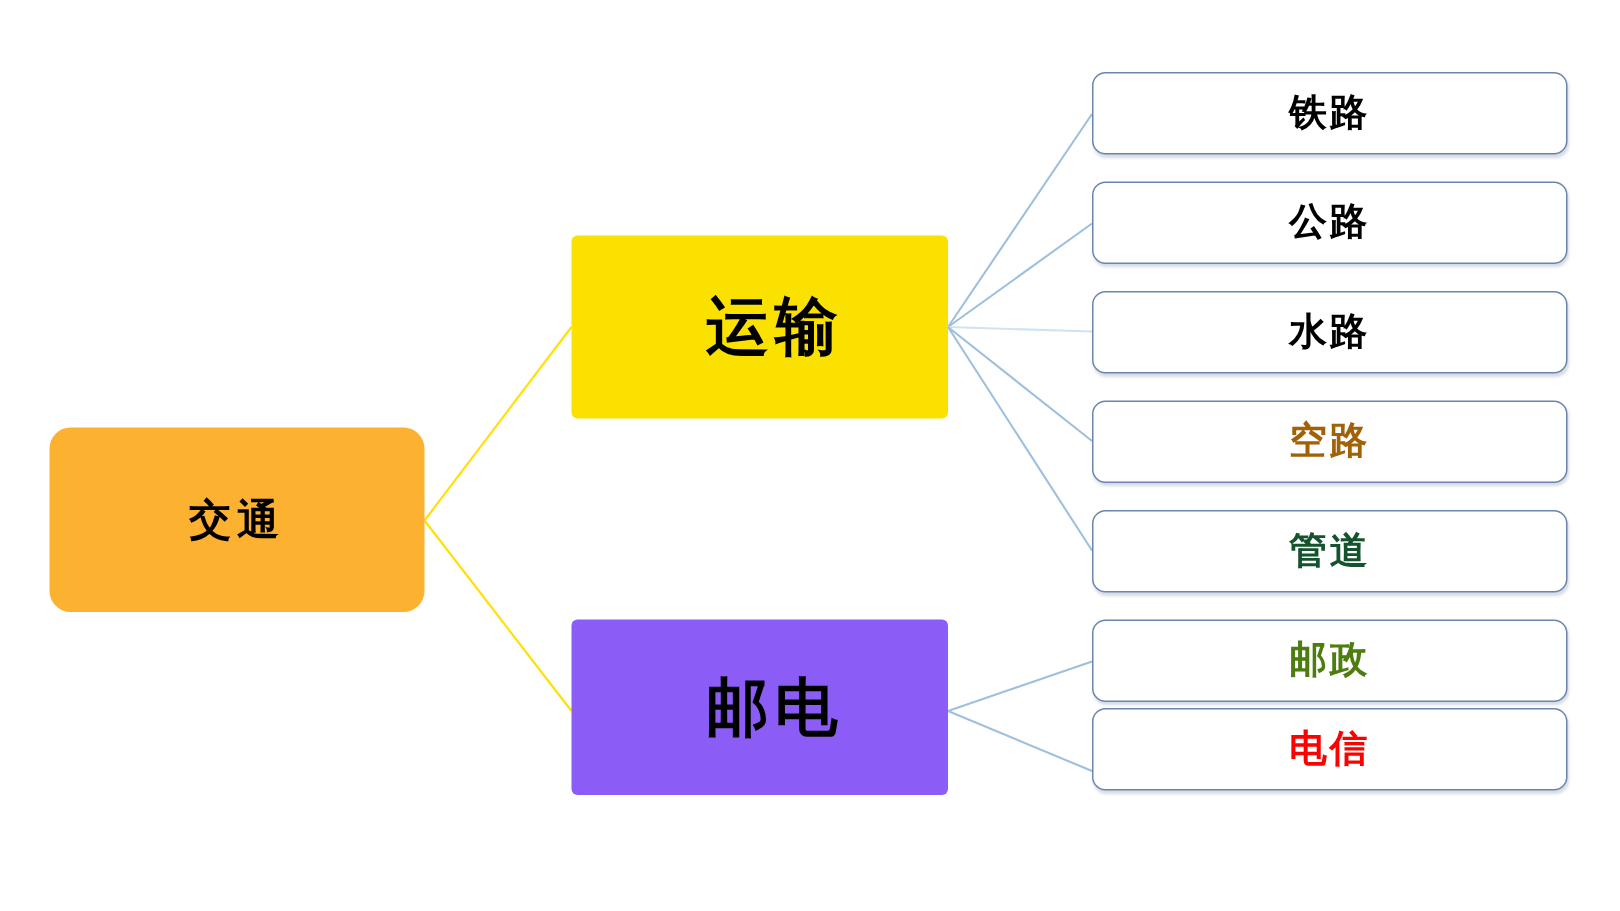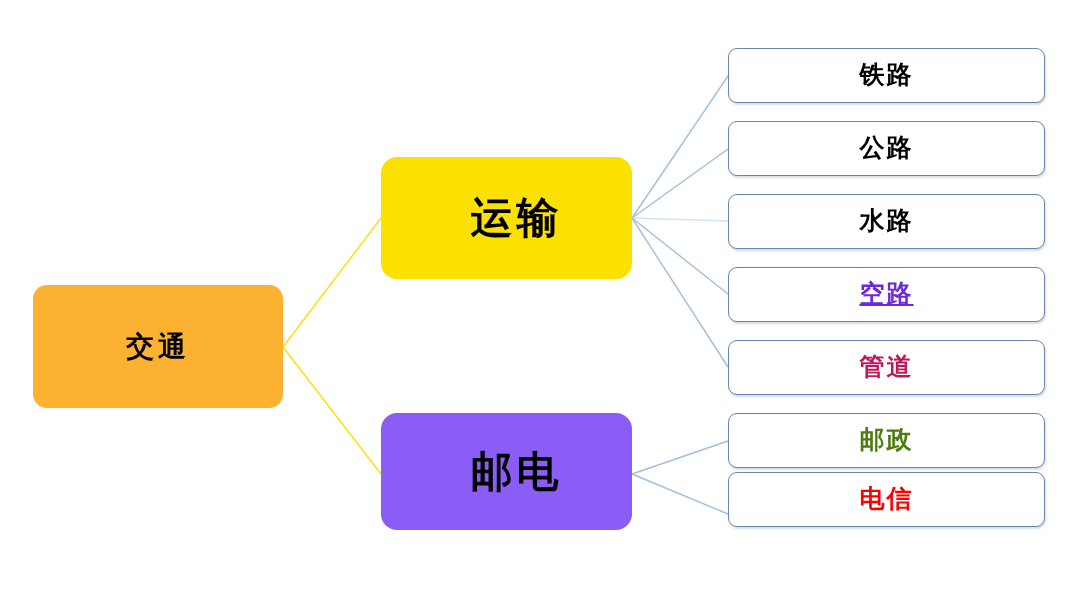--- a/index.html
+++ b/index.html
@@ -47,21 +47,21 @@
     border-radius: 14px;
     font-size: 28px;
     letter-spacing: 4px;
   }
   
   .node-branch {
     left: 381px;
     width: 251px;
     height: 122px;
     background: #fbe100;
-    border-radius: 16px;
+    border-radius: 4px;
     font-size: 42px;
     letter-spacing: 4px;
     padding-left: 20px;
   }
   .node-branch.b0 { top: 157px; }
   .node-branch.b1 { top: 413px; }
   
   .node-leaf {
     left: 728px;
     width: 317px;
@@ -110,24 +110,24 @@
   <div class="node node-leaf" style="top: 48px; left: 728px; width: 317px; height: 55px;">
     <span class="leaf-label" style="color: rgb(0, 0, 0);">铁路</span>
   </div>
   <div class="node node-leaf" style="top: 121px; left: 728px; width: 317px; height: 55px;">
     <span class="leaf-label" style="color: rgb(0, 0, 0);">公路</span>
   </div>
   <div class="node node-leaf" style="top: 194px; left: 728px; width: 317px; height: 55px;">
     <span class="leaf-label" style="color: rgb(0, 0, 0);">水路</span>
   </div>
   <div class="node node-leaf" style="top: 267px; left: 728px; width: 317px; height: 55px;">
-    <span class="leaf-label" style="color: #6d28d9; text-decoration: underline;">空路</span>
+    <span class="leaf-label" style="color: #a16207;">空路</span>
   </div>
   <div class="node node-leaf" style="top: 340px; left: 728px; width: 317px; height: 55px;">
-    <span class="leaf-label" style="color: #be185d;">管道</span>
+    <span class="leaf-label" style="color: #14532d;">管道</span>
   </div>
   <div class="node node-leaf" style="top: 413px; left: 728px; width: 317px; height: 55px;">
     <span class="leaf-label" style="color: #4d7c0f;">邮政</span>
   </div>
   <div class="node node-leaf" style="top: 472px; left: 728px; width: 317px; height: 55px;">
     <span class="leaf-label leaf-red" style="color: rgb(254, 0, 0);">电信</span>
   </div>
 
 </div>
 

